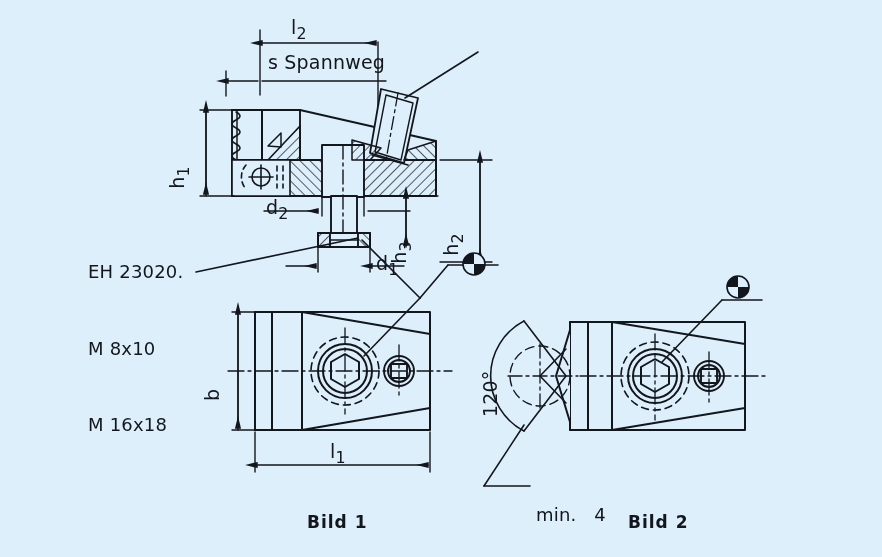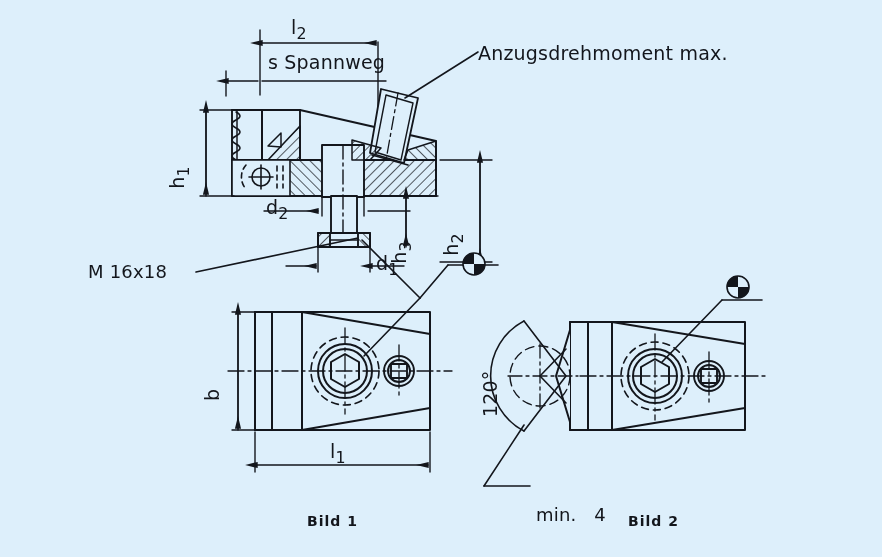--- a/index.html
+++ b/index.html
@@ -31,21 +31,21 @@
   .lbl {
     position: absolute;
     color: #13161c;
     font-family: "DejaVu Sans", sans-serif;
     white-space: pre;
     line-height: 1.0;
     letter-spacing: 0.2px;
   }
   .bild {
     font-weight: bold;
-    font-size: 14px;
+    font-size: 17px;
     letter-spacing: 1px;
   }
   .big { font-size: 19px; }
   .rot90 {
     transform: rotate(-90deg);
     transform-origin: left bottom;
   }
   .eh-block {
     font-size: 18px;
     line-height: 1.42;
@@ -292,33 +292,34 @@
       <path d="M738,276 A11,11 0 0 1 749,287 L738,287 Z" fill="#ddeffb"></path>
       <path d="M738,298 A11,11 0 0 1 727,287 L738,287 Z" fill="#ddeffb"></path>
       <circle cx="738" cy="287" r="11" fill="none" stroke="#13161c" stroke-width="1.6"></circle>
     </g>
   </svg>
 
   <div class="lbl big" style="left:291px; top:18px;"><span>l</span><sub class="sub">2</sub></div>
 
   <div class="lbl big" style="left:268px; top:53px;text-align:center;">s Spannweg</div>
 
-  <div class="lbl big" style="left:478px; top:44px;">Anzugsdrehmoment max.</div>
 
   <div class="lbl big rot90" style="left:192px; top:165px;"><span>h</span><sub class="sub">1</sub></div>
 
   <div class="lbl big" style="left:266px; top:198px;text-align:right;"><span>d</span><sub class="sub">2</sub></div>
 
   <div class="lbl big" style="left:376px; top:254px;"><span>d</span><sub class="sub">1</sub></div>
 
   <div class="lbl big rot90" style="left:414px; top:240px;"><span>h</span><sub class="sub">3</sub></div>
 
   <div class="lbl big rot90" style="left:466px; top:232px;"><span>h</span><sub class="sub">2</sub></div>
 
   <div class="lbl eh-block" style="left:88px; top:208px;">
+    <div>EH 23020.</div>
+    <div>M 8x10</div>
     <div>M 16x18</div>
   </div>
 
   <div class="lbl big rot90" style="left:222px; top:382px;">b</div>
 
   <div class="lbl big" style="left:330px; top:442px;"><span>l</span><sub class="sub">1</sub></div>
 
   <div class="lbl big rot90" style="left:500px; top:398px;">120°</div>
 
   <div class="lbl minmax" style="left:536px; top:454px;">

